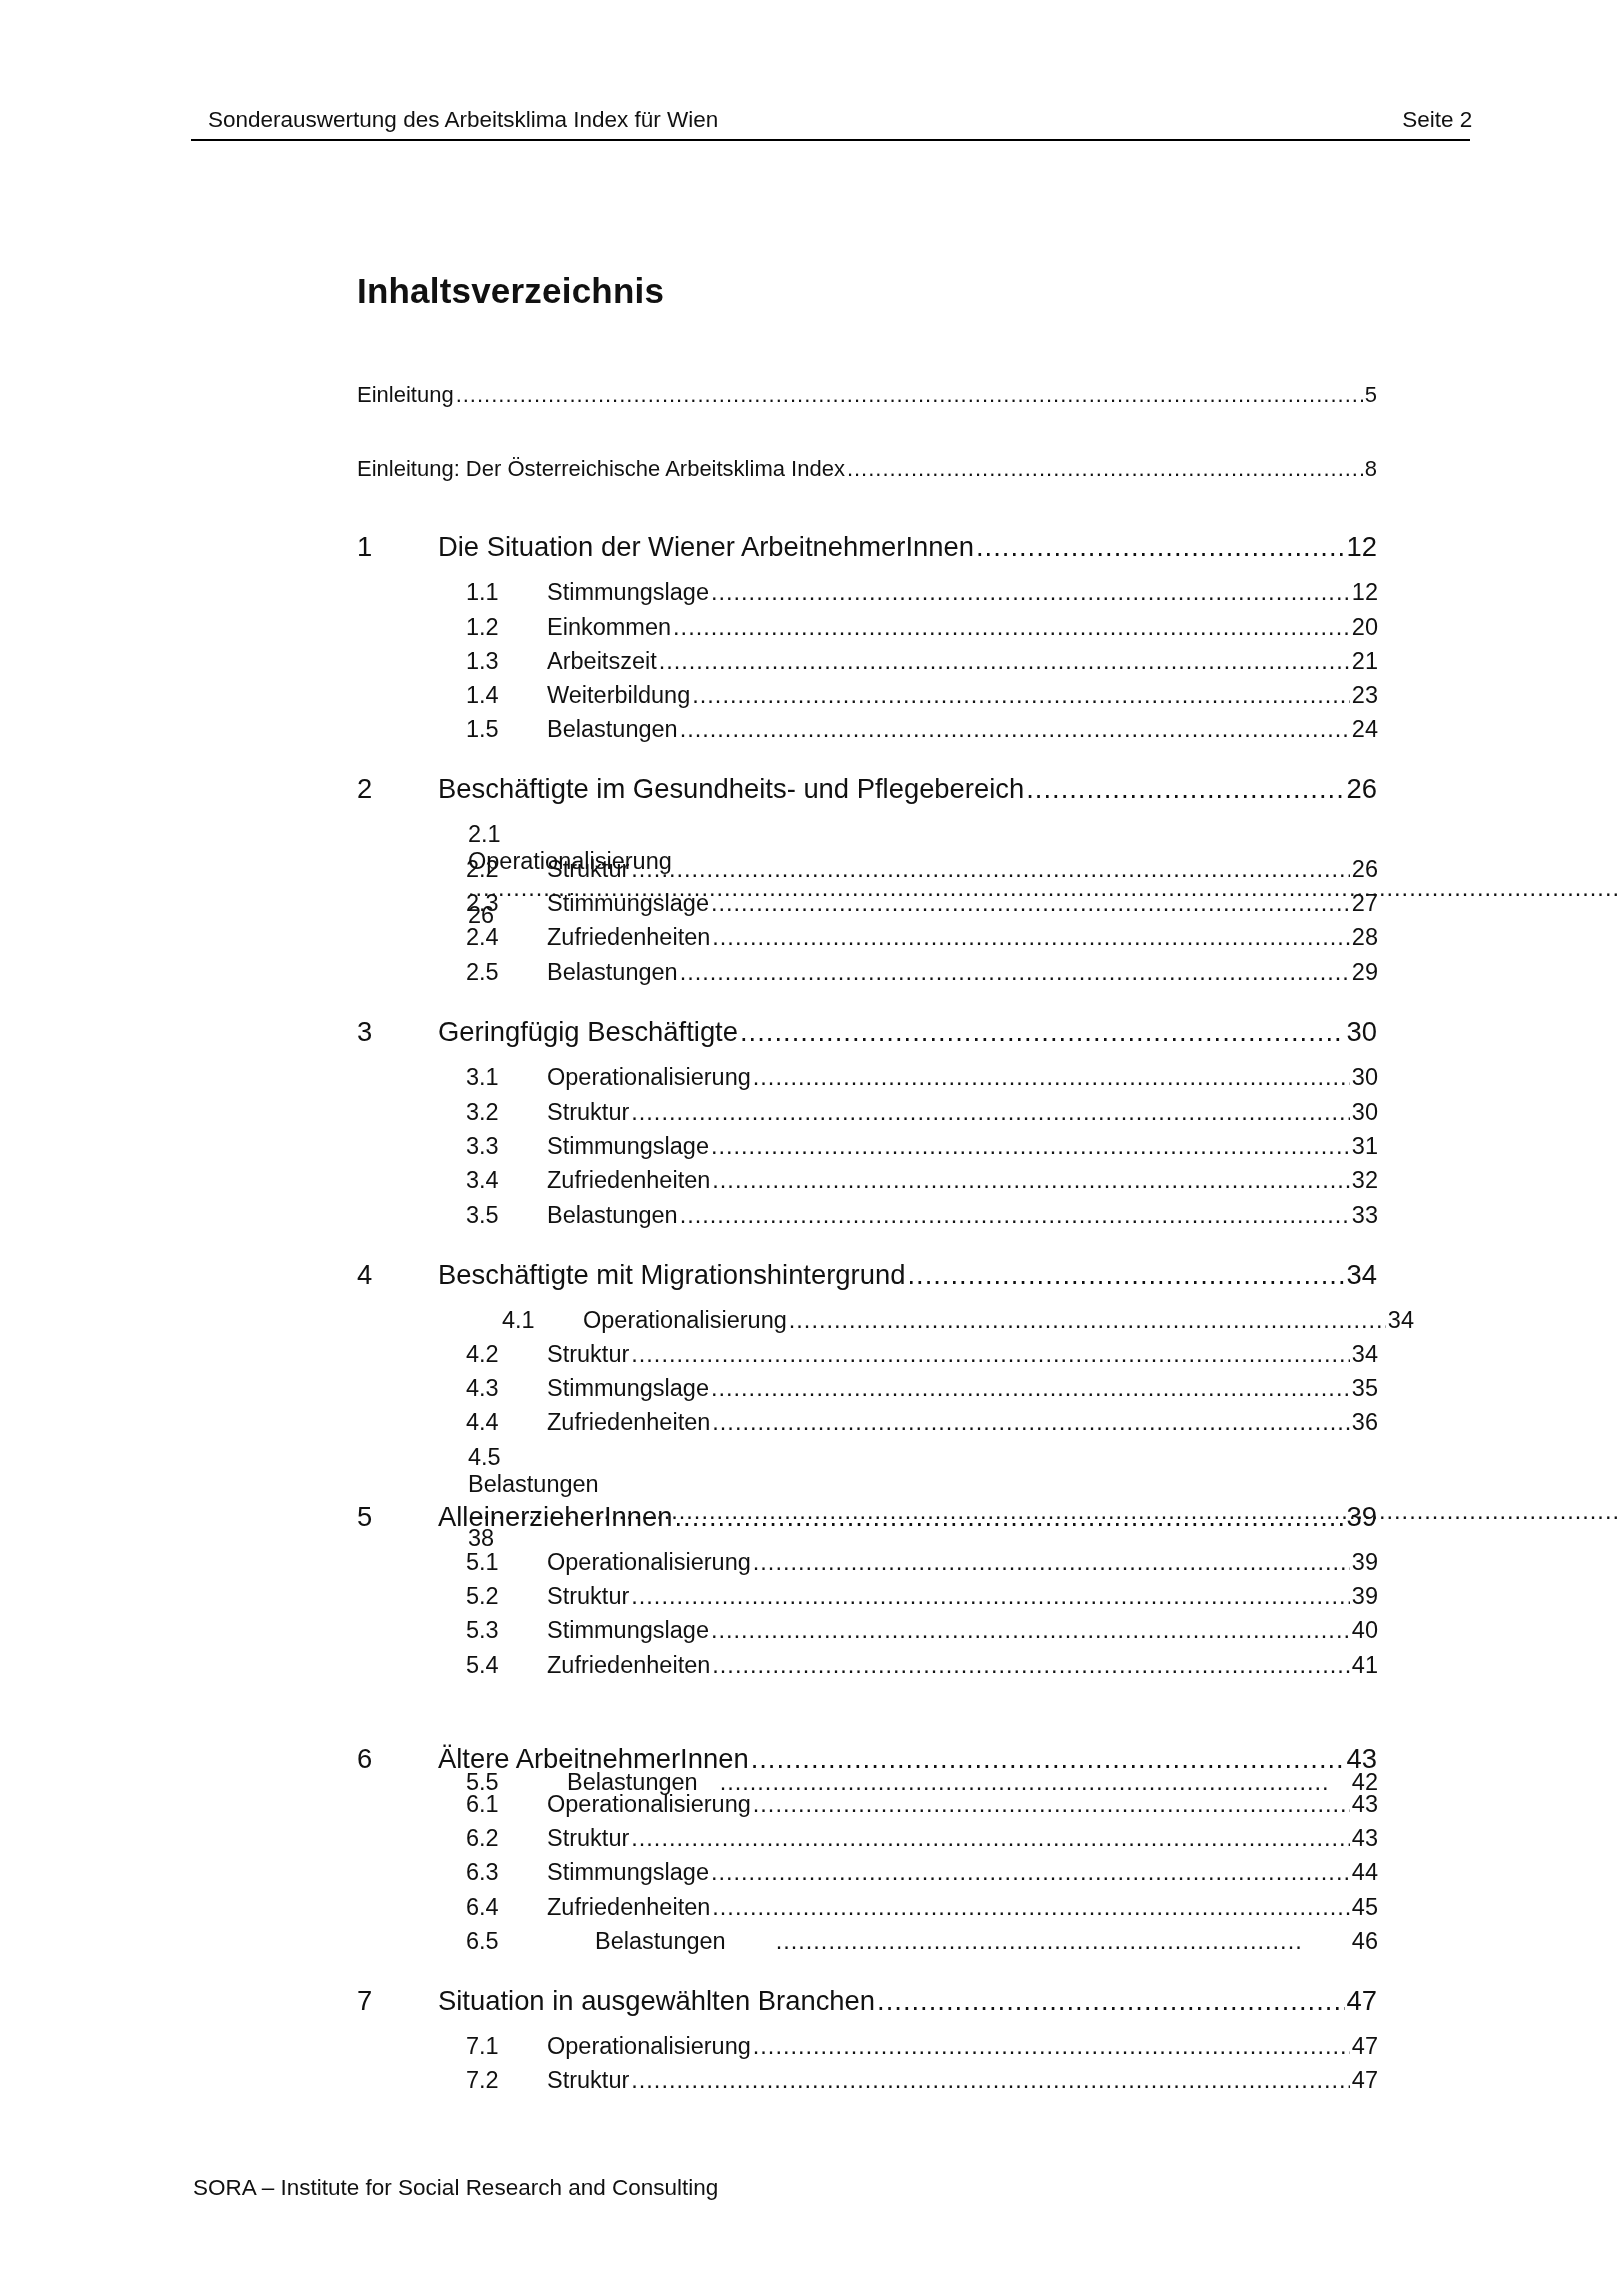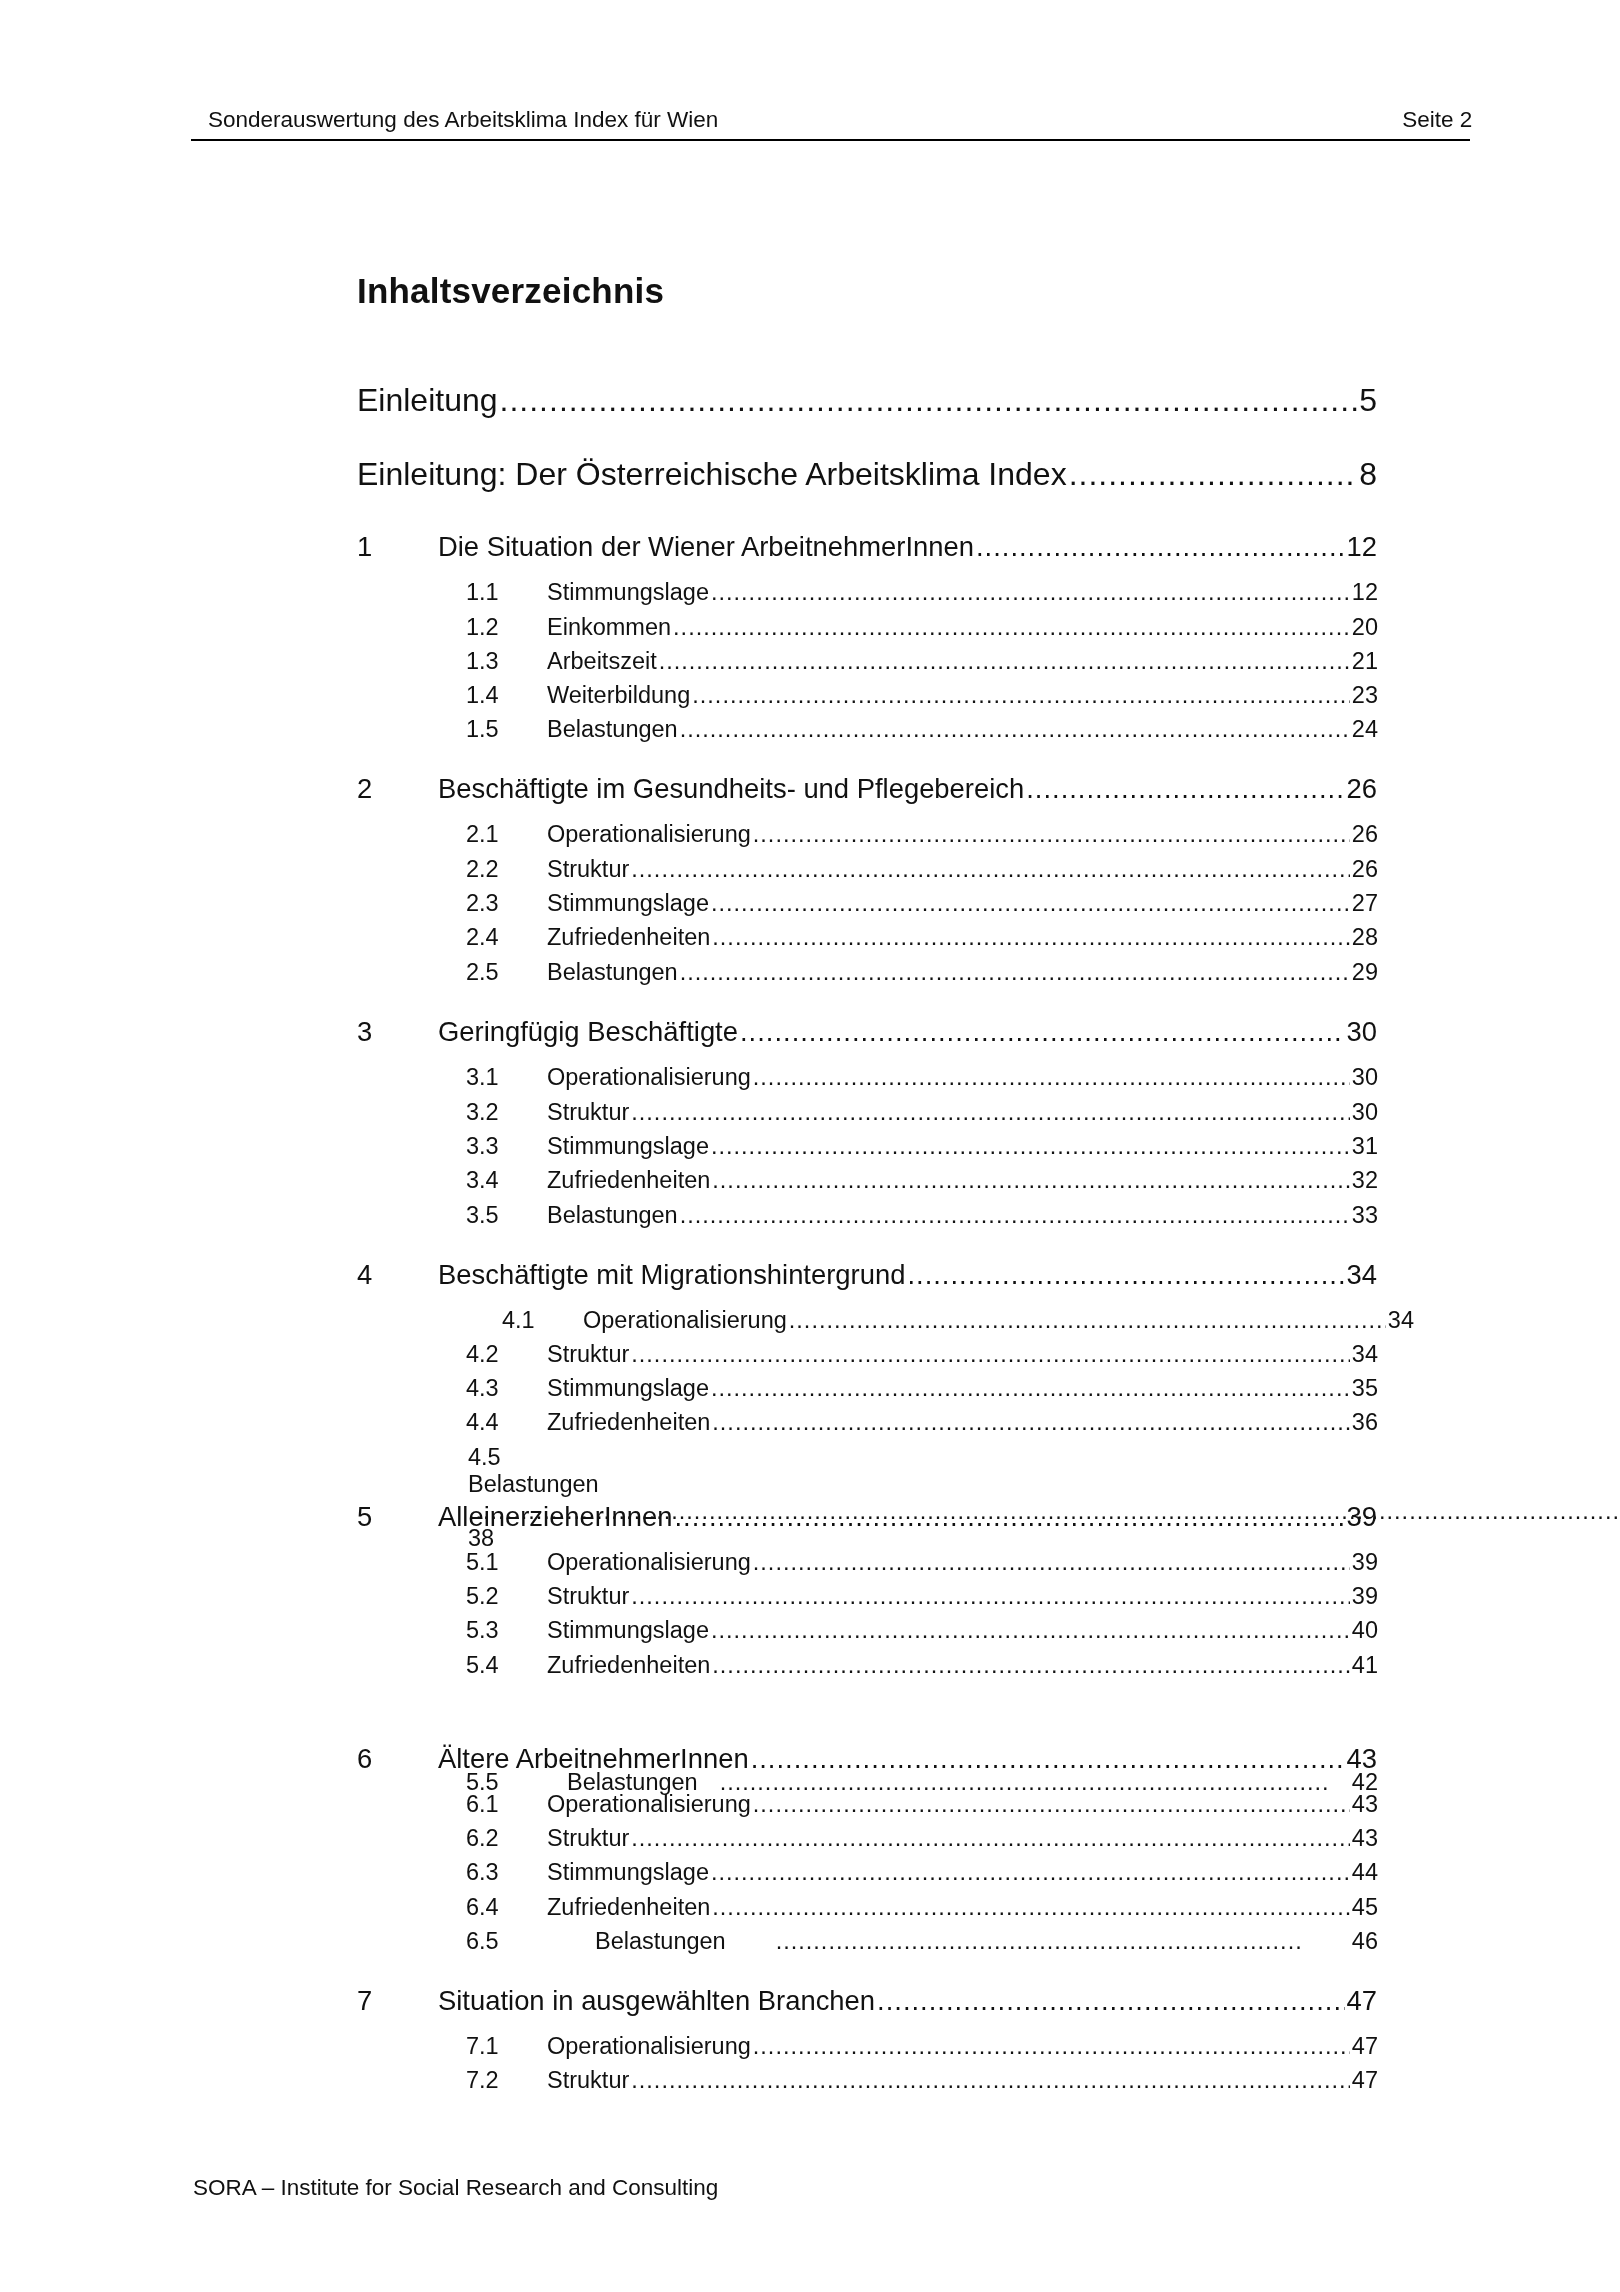--- a/index.html
+++ b/index.html
@@ -13,21 +13,21 @@
     .title { position: absolute; left: 357px; top: 271px; font-size: 35px; font-weight: bold;
              margin: 0; letter-spacing: 0.2px; }
     .toc { position: absolute; left: 357px; top: 0; width: 1020px; }
     .entry { position: absolute; left: 0; width: 1020px; display: flex; align-items: baseline;
              white-space: nowrap; }
     .entry .num { flex: 0 0 auto; }
     .entry .label { flex: 0 0 auto; }
     .entry .dots { flex: 1 1 auto; overflow: hidden; margin: 0 2px; }
     .entry .dots::after { content: "......................................................................................................................................................................................................................................................................"; letter-spacing: 1px; }
     .entry .page { flex: 0 0 auto; text-align: right; }
-    .lvl0 { font-size: 32px; }
+    .lvl0 { font-size: 22px; }
     .lvl1 { font-size: 27.4px; }
     .lvl1 .num { width: 81px; }
     .lvl2 { font-size: 23.5px; left: 109px; width: 912px; }
     .lvl2 .num { width: 81px; }
     .footer { position: absolute; left: 193px; top: 2175px; font-size: 22.5px; }
   </style>
 </head>
 <body>
 
 <div class="header">
@@ -84,21 +84,21 @@
       <span class="label">Belastungen</span>
       <span class="dots"></span>
       <span class="page">24</span>
     </div>
     <div class="entry lvl1" style="top: 773px;">
       <span class="num">2</span>
       <span class="label">Beschäftigte im Gesundheits- und Pflegebereich</span>
       <span class="dots"></span>
       <span class="page">26</span>
     </div>
-    <div class="entry lvl2" style="top: 821px;">
+    <div class="entry lvl2" style="top: 821px; flex-direction: column;">
       <span class="num">2.1</span>
       <span class="label">Operationalisierung</span>
       <span class="dots"></span>
       <span class="page">26</span>
     </div>
     <div class="entry lvl2" style="top: 856px;">
       <span class="num">2.2</span>
       <span class="label">Struktur</span>
       <span class="dots"></span>
       <span class="page">26</span>

